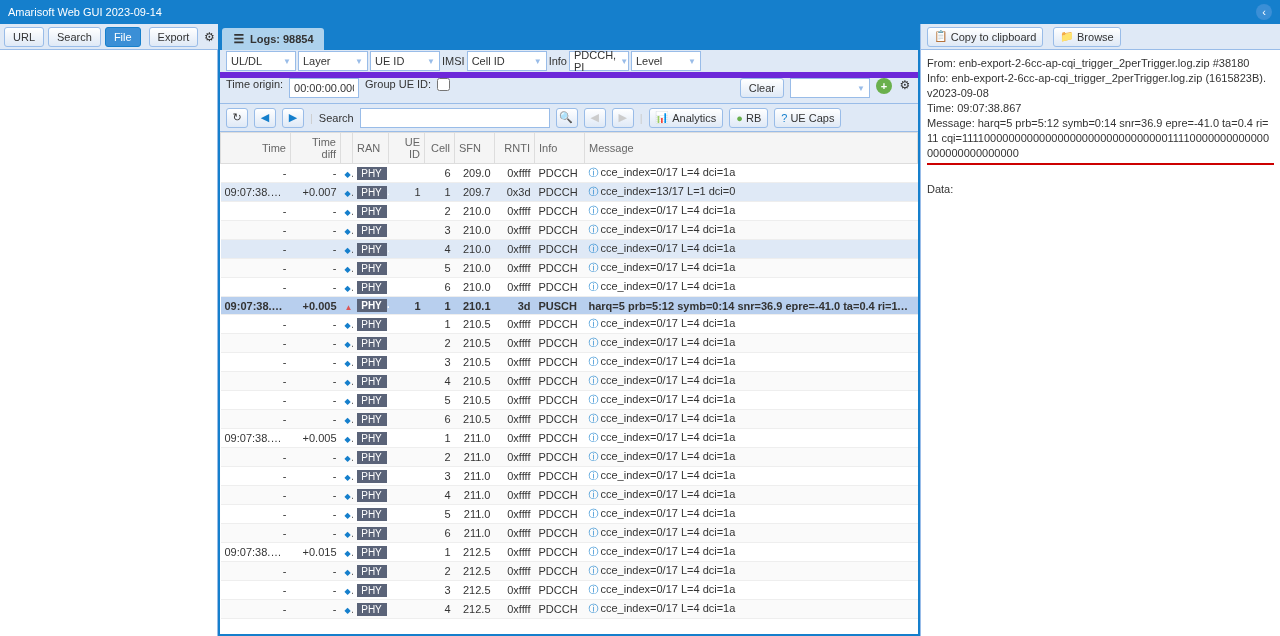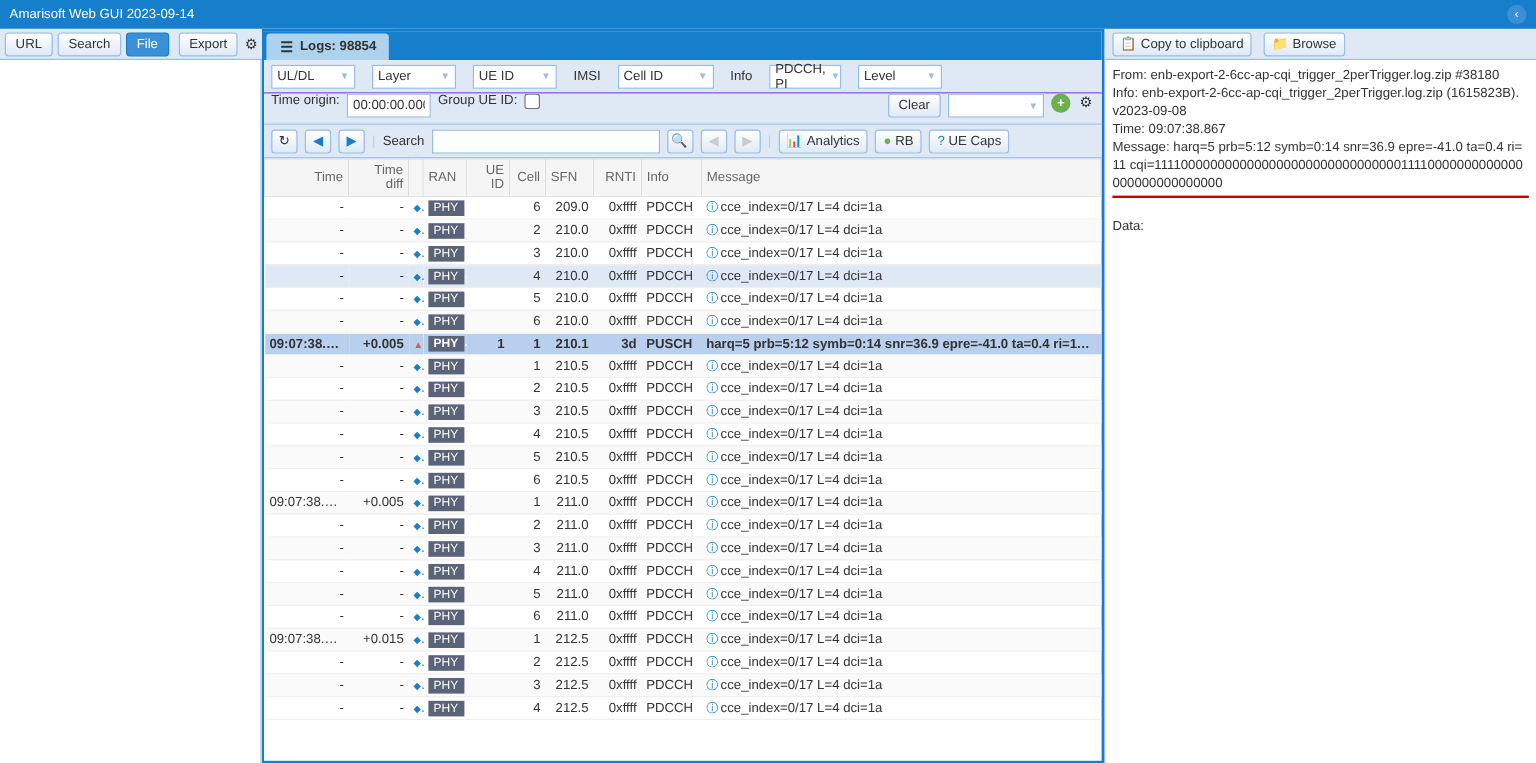--- a/index.html
+++ b/index.html
@@ -13,21 +13,21 @@
 .btn{padding:3px 8px;border:1px solid #99BCE8;border-radius:3px;background:linear-gradient(#fff,#DFE9F6);cursor:pointer;font-size:11px}
 .btn.active{background:#3B8FD6;color:#fff;border-color:#157FCC}
 .left-iconbar{height:22px;background:#F5F5F5;border-bottom:1px solid #ddd;display:flex;align-items:center;padding:0 4px;gap:6px}
 .icon{width:14px;height:14px;display:inline-flex;align-items:center;justify-content:center;font-size:12px}
 .tree{flex:1;padding:4px;overflow:auto}
 .tree-item{display:flex;align-items:center;gap:4px;padding:2px 4px;background:#DFE9F6;border-radius:2px}
 .tree-item .icon{color:#666}
 .center{flex:1;display:flex;flex-direction:column;border:2px solid #157FCC;min-width:0}
 .tabs{height:24px;background:#157FCC;display:flex;align-items:flex-end}
 .tab{background:#ADD2ED;color:#157FCC;padding:4px 10px;border-radius:3px 3px 0 0;margin-left:2px;display:flex;align-items:center;gap:4px;font-weight:bold}
-.filter-row{height:28px;background:#DFE9F6;border-bottom:1px solid #6d28d9;display:flex;align-items:center;padding:0 6px;gap:14px}
+.filter-row{height:28px;background:#DFE9F6;border-bottom:6px solid #6d28d9;display:flex;align-items:center;padding:0 6px;gap:2px}
 .filter-row label{color:#333;font-size:11px}
 .combo,.textfield{border:1px solid #99BCE8;background:#fff;height:20px;padding:0 4px;font-size:11px}
 .combo{display:flex;align-items:center;justify-content:space-between;gap:4px}
 .combo .arrow{color:#99BCE8;font-size:8px}
 .origin-row{height:26px;background:#DFE9F6;border-bottom:1px solid #99BCE8;display:flex;align-items:flex-start;padding:0 6px;gap:6px}
 .nav-row{height:28px;background:#DFE9F6;border-bottom:1px solid #99BCE8;display:flex;align-items:center;padding:0 6px;gap:6px}
 .nav-btn{width:22px;height:20px;border:1px solid #99BCE8;background:linear-gradient(#fff,#DFE9F6);border-radius:3px;display:flex;align-items:center;justify-content:center;cursor:pointer;font-size:11px}
 .toolbtn{height:20px;padding:0 6px;border:1px solid #99BCE8;background:linear-gradient(#fff,#DFE9F6);border-radius:3px;display:flex;align-items:center;gap:3px;cursor:pointer;font-size:11px}
 .spacer{flex:1}
 .grid{flex:1;overflow:auto;min-height:0}
@@ -190,20 +190,32 @@
               <td class="r">-</td>
               <td><span class="dir" style="color:#157FCC">◆</span></td>
               <td><span class="phy">PHY</span></td>
               <td class="r"></td>
               <td class="r">6</td>
               <td class="r">209.0</td>
               <td class="r">0xffff</td>
               <td>PDCCH</td>
               <td><span class="info-icon">ⓘ</span>cce_index=0/17 L=4 dci=1a</td>
             </tr>
+            <tr class="hl">
+              <td class="r">09:07:38.859</td>
+              <td class="r">+0.007</td>
+              <td><span class="dir" style="color:#157FCC">◆</span></td>
+              <td><span class="phy">PHY</span></td>
+              <td class="r">1</td>
+              <td class="r">1</td>
+              <td class="r">209.7</td>
+              <td class="r">0x3d</td>
+              <td>PDCCH</td>
+              <td><span class="info-icon">ⓘ</span>cce_index=13/17 L=1 dci=0</td>
+            </tr>
             <tr>
               <td class="r">-</td>
               <td class="r">-</td>
               <td><span class="dir" style="color:#157FCC">◆</span></td>
               <td><span class="phy">PHY</span></td>
               <td class="r"></td>
               <td class="r">2</td>
               <td class="r">210.0</td>
               <td class="r">0xffff</td>
               <td>PDCCH</td>

